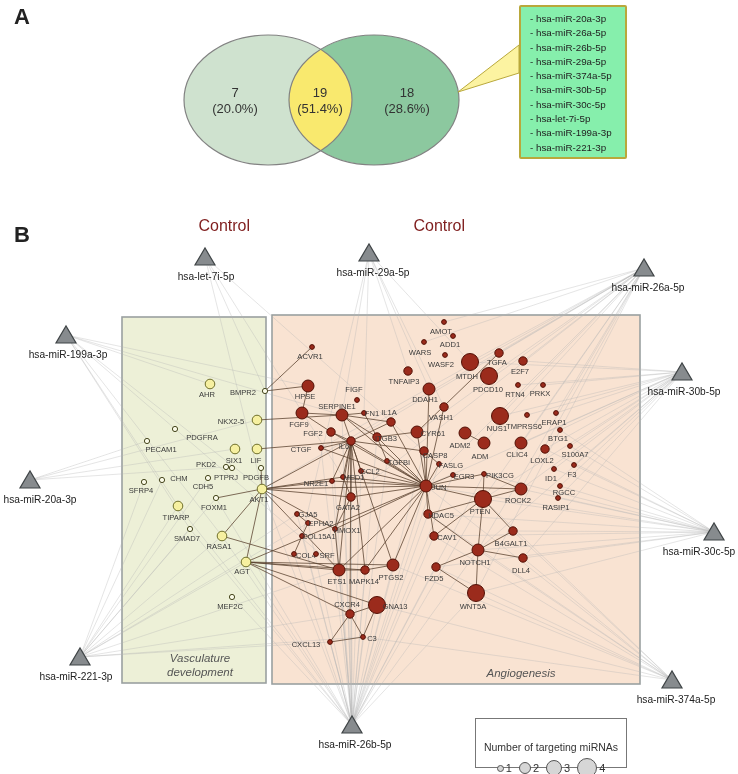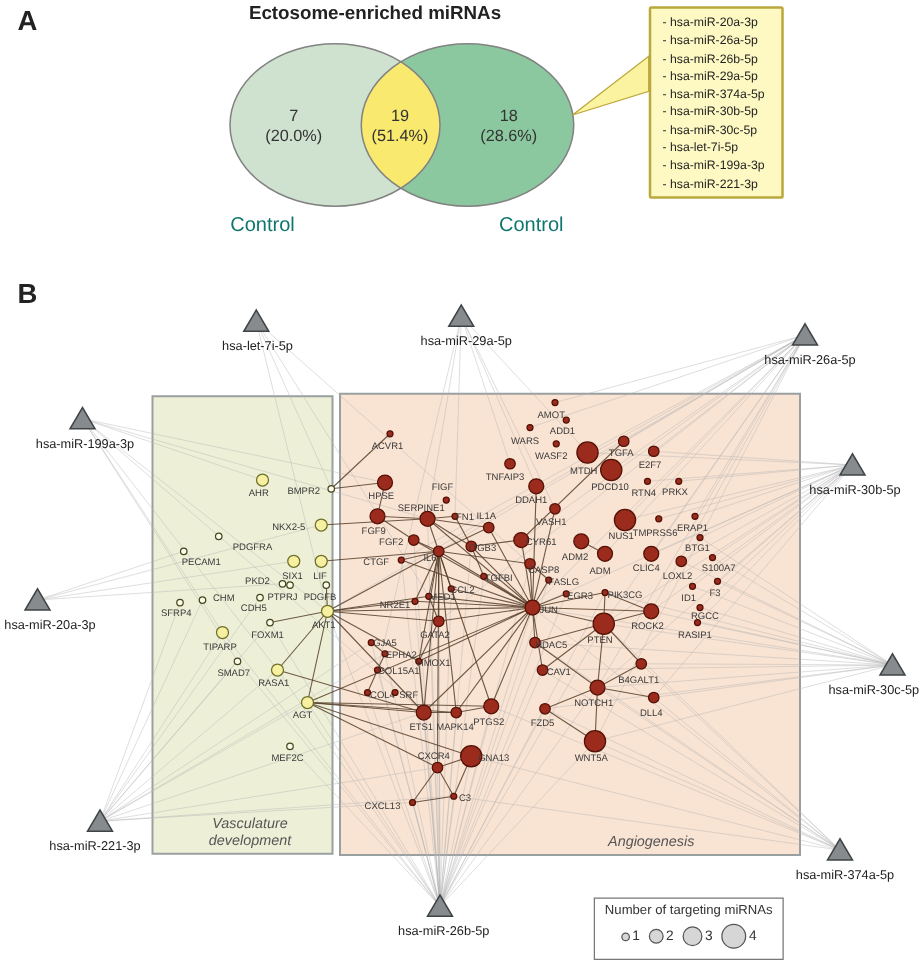--- a/index.html
+++ b/index.html
@@ -3,26 +3,26 @@
 <meta charset="utf-8">
 <style>
   html,body{margin:0;padding:0;background:#fff;}
   .fig{position:relative;width:738px;height:774px;background:#fff;overflow:hidden;
        font-family:"Liberation Sans",sans-serif;color:#3a3a3a;}
   .fig svg text{font-family:"Liberation Sans",sans-serif;}
   .abs{position:absolute;}
   .panel-letter{font-size:22px;font-weight:bold;color:#222;}
   .fig-title{font-size:15px;font-weight:bold;text-align:center;color:#222;}
   .venn-stat{font-size:13px;line-height:16px;text-align:center;color:#333;}
-  .venn-name{font-size:16px;text-align:center;color:#0f766e;}
-  .callout{background:#fef9c3;border:2px solid #b9a83b;border-radius:2px;
+  .venn-name{font-size:16px;text-align:right;color:#7f1d1d;margin-top:45px;}
+  .callout{background:#86efac;border:2px solid #b9a83b;border-radius:2px;
            padding:5px 4px 0 9px;box-sizing:border-box;}
   .callout div{font-size:9.8px;line-height:14.3px;color:#222;white-space:nowrap;}
   .legend{background:#fff;border:1px solid #777;box-sizing:border-box;text-align:center;}
-  .legend-title{font-size:10.5px;color:#333;margin-top:3px;}
+  .legend-title{font-size:10.5px;color:#333;margin-top:22px;}
   .legend-row{display:flex;align-items:center;justify-content:center;gap:7px;margin-top:5px;}
   .legend-item{display:flex;align-items:center;gap:2px;}
   .legend-dot{display:inline-block;border-radius:50%;background:#d6d6d6;border:1px solid #555;}
   .legend-num{font-size:11px;color:#333;}
 </style>
 </head>
 <body>
 
 <div class="fig">
   <svg id="fig-svg" class="abs" style="left:0;top:0" width="738" height="774" viewBox="0 0 738 774">
@@ -489,21 +489,20 @@
       <text x="76" y="680" text-anchor="middle" font-size="10.2" fill="#222">hsa-miR-221-3p</text>
       <polygon points="662,688 682,688 672,671" fill="#878b8e" stroke="#3f4446" stroke-width="1.2"></polygon>
       <text x="676" y="703" text-anchor="middle" font-size="10.2" fill="#222">hsa-miR-374a-5p</text>
       <polygon points="342,733 362,733 352,716" fill="#878b8e" stroke="#3f4446" stroke-width="1.2"></polygon>
       <text x="355" y="748" text-anchor="middle" font-size="10.2" fill="#222">hsa-miR-26b-5p</text>
     </svg>
 
   <div class="abs panel-letter" style="left:14px;top:4px">A</div>
   <div class="abs panel-letter" style="left:14px;top:222px">B</div>
 
-  <div class="abs fig-title" style="left:170px;top:2px;width:260px">Ectosome-enriched miRNAs</div>
 
   <div class="abs venn-stat" style="left:200px;top:85px;width:70px">
     <div>7</div>
     <div>(20.0%)</div>
   </div>
   <div class="abs venn-stat" style="left:285px;top:85px;width:70px">
     <div>19</div>
     <div>(51.4%)</div>
   </div>
   <div class="abs venn-stat" style="left:372px;top:85px;width:70px">

